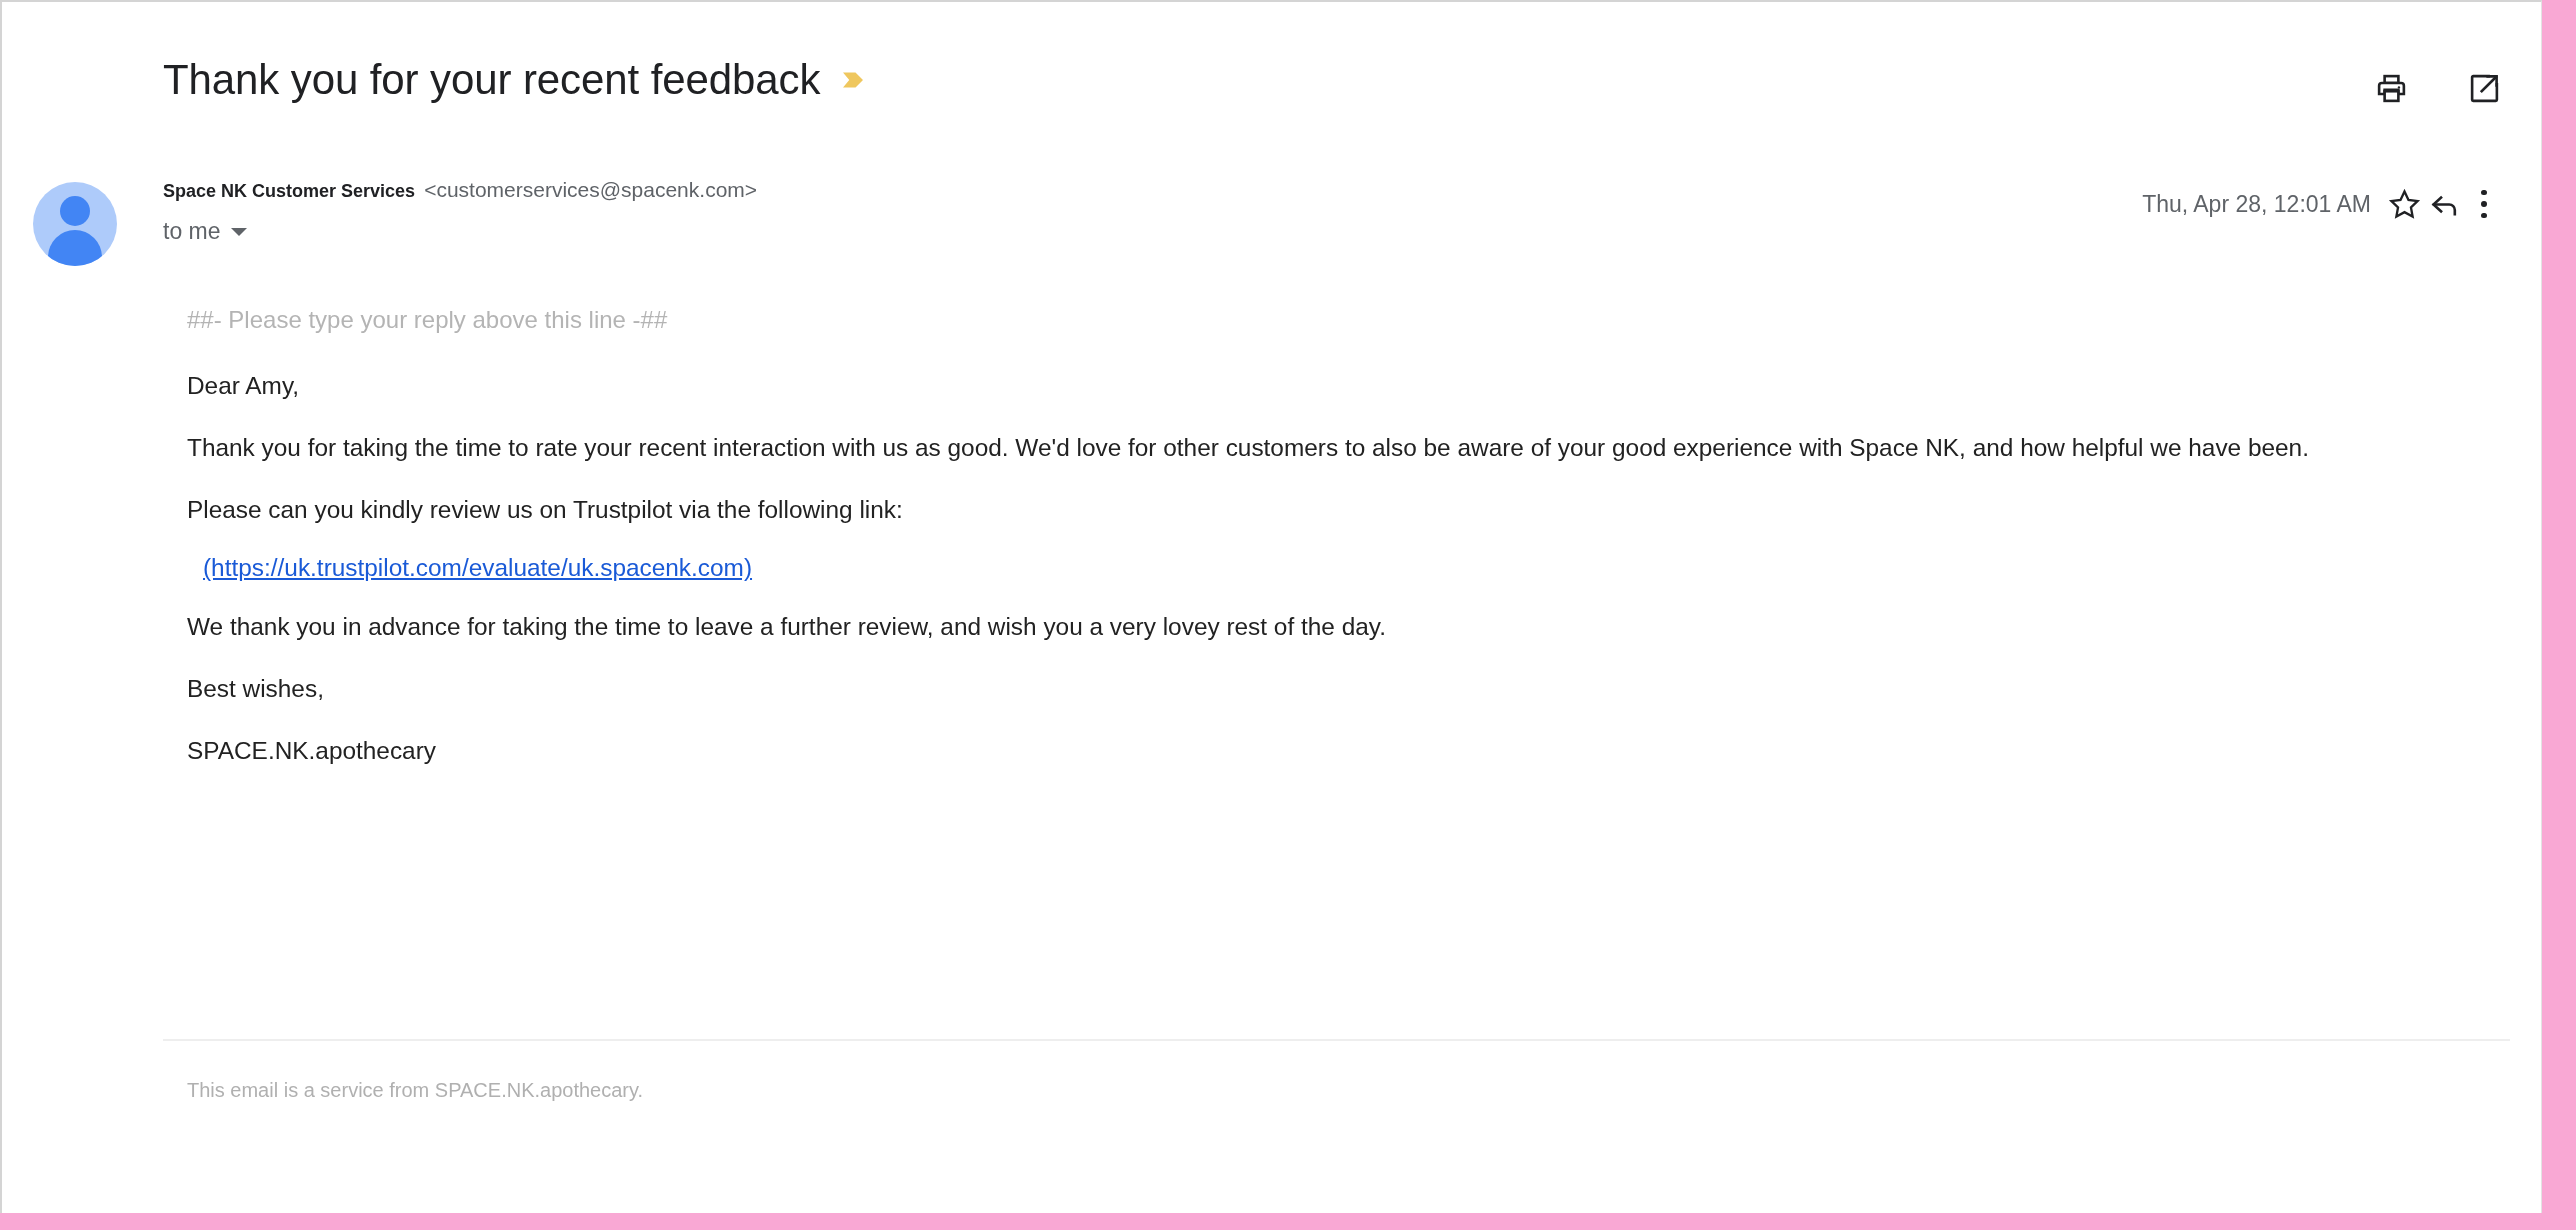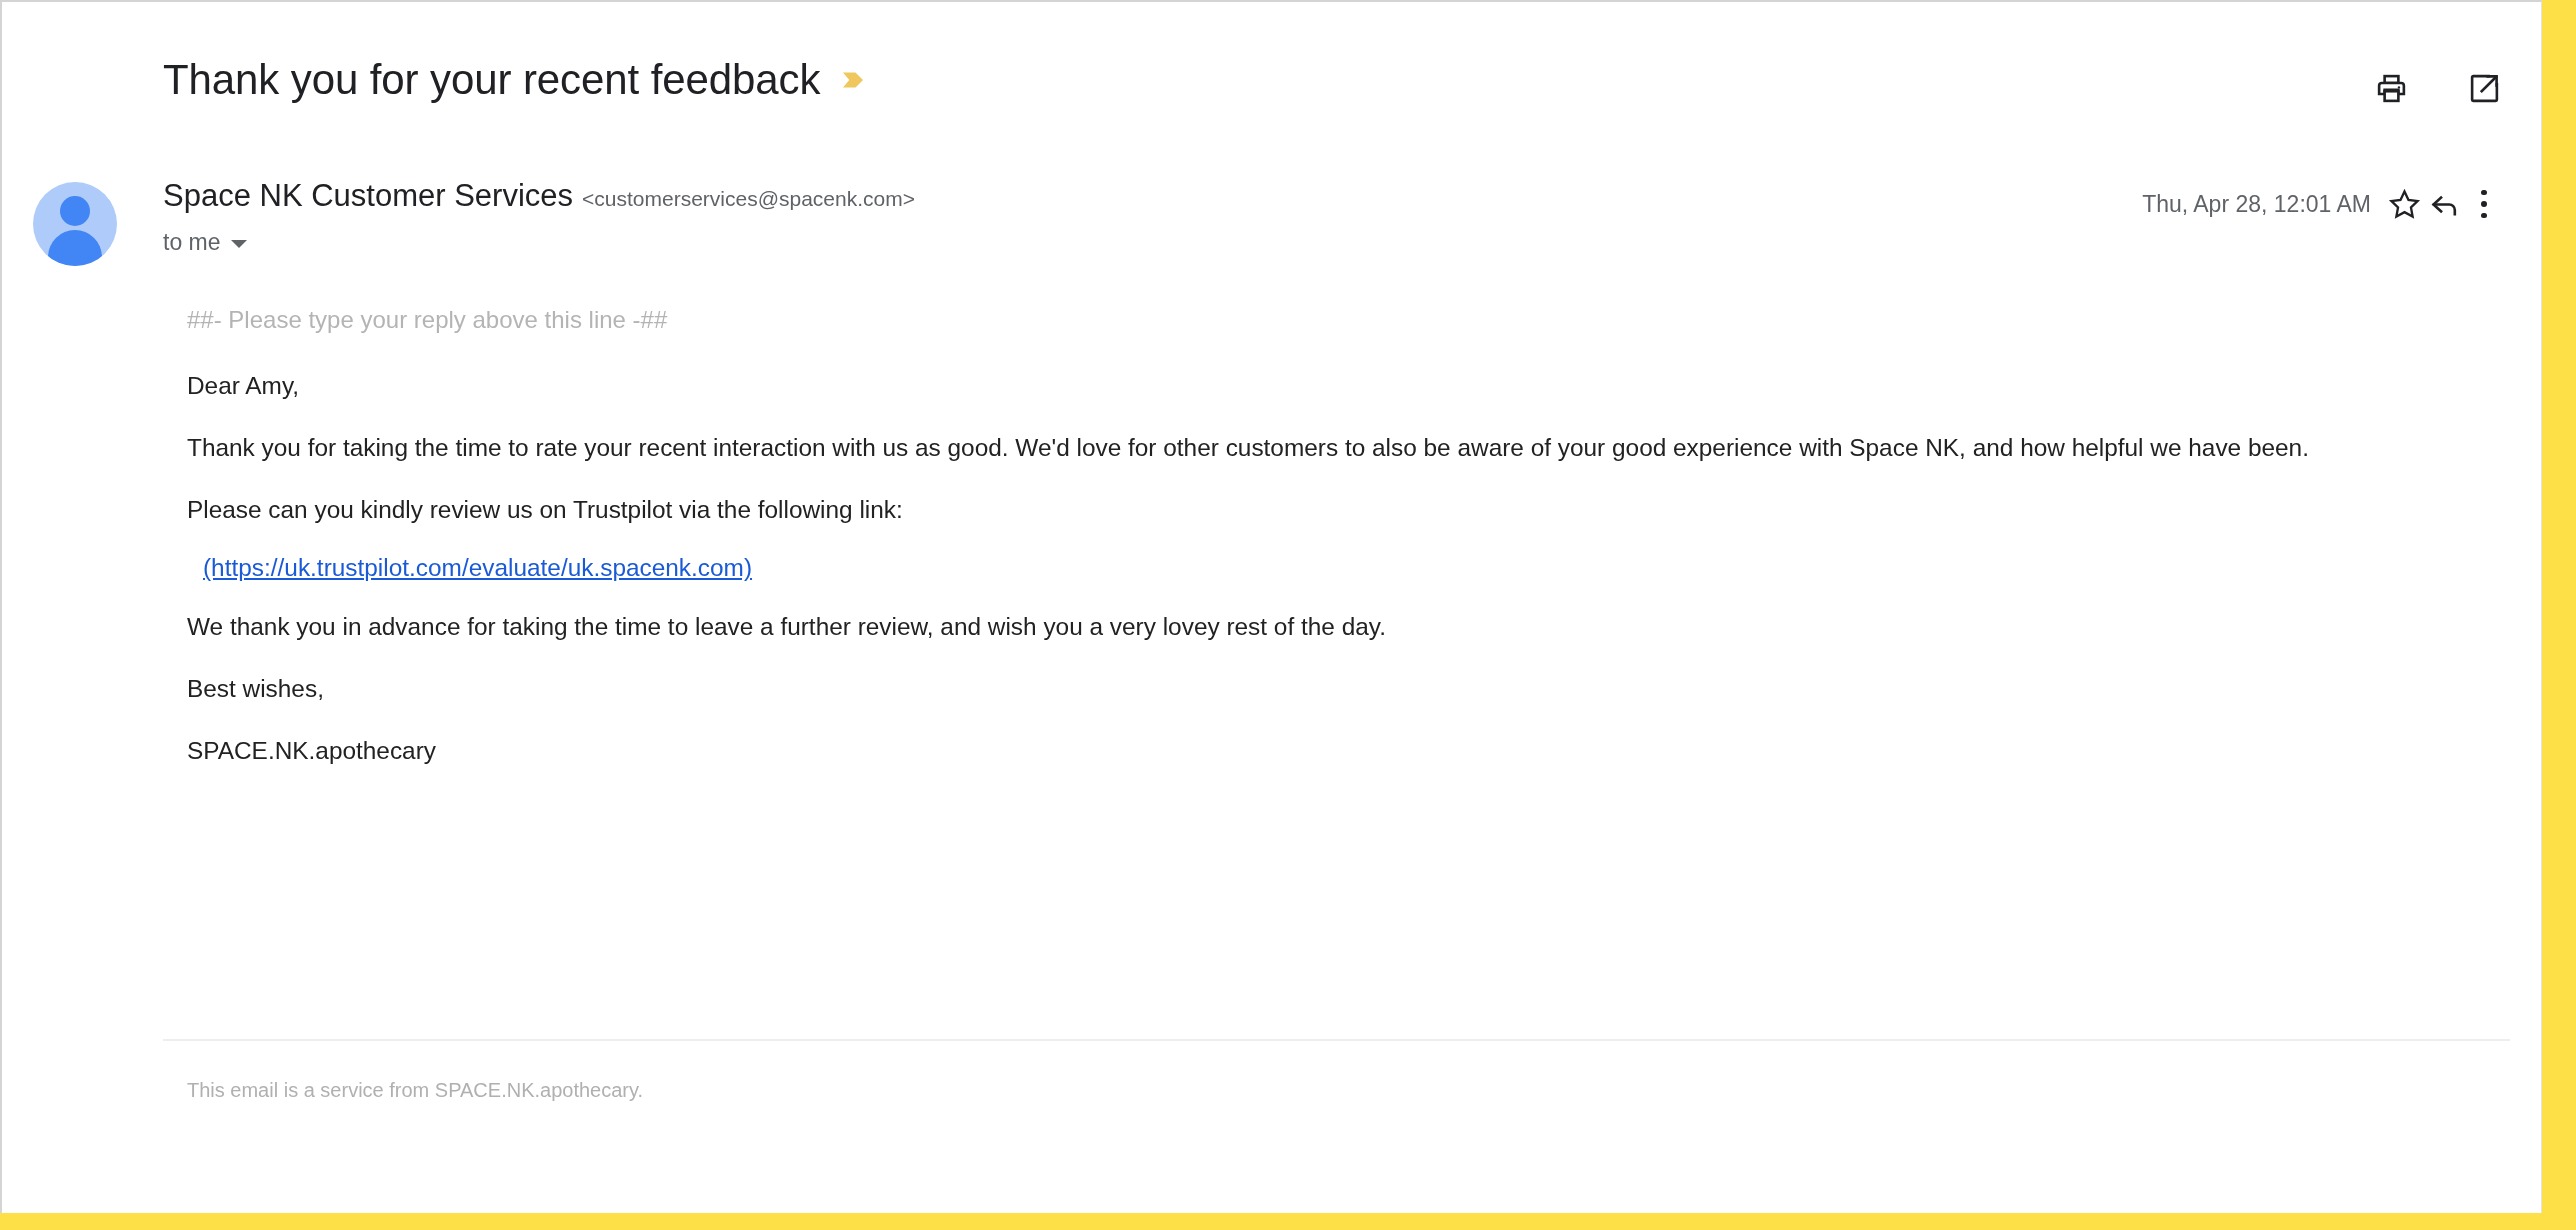--- a/index.html
+++ b/index.html
@@ -14,21 +14,21 @@
     font-family: "Liberation Sans", sans-serif;
   }
 
   
   .viewport {
     position: absolute;
     top: 0;
     left: 0;
     width: 2576px;
     height: 1231px;
-    background: #fde047;
+    background: #f9a8d4;
   }
 
   
   .mail-pane {
     position: absolute;
     left: 0px;
     top: 0px;
     width: 2542px;
     height: 1213px;
     background: #ffffff;
@@ -130,22 +130,22 @@
     left: 161px;
     top: 7.7px;
   }
   .sender-line {
     display: flex;
     align-items: baseline;
     gap: 9px;
     white-space: nowrap;
   }
   .sender-name {
-    font-size: 31px;
-    font-weight: normal;
+    font-size: 18px;
+    font-weight: bold;
     color: #202124;
     line-height: 1.2;
   }
   .sender-email {
     font-size: 21px;
     font-weight: 400;
     color: #5f6368;
     line-height: 1.2;
     text-align: right;
   }

